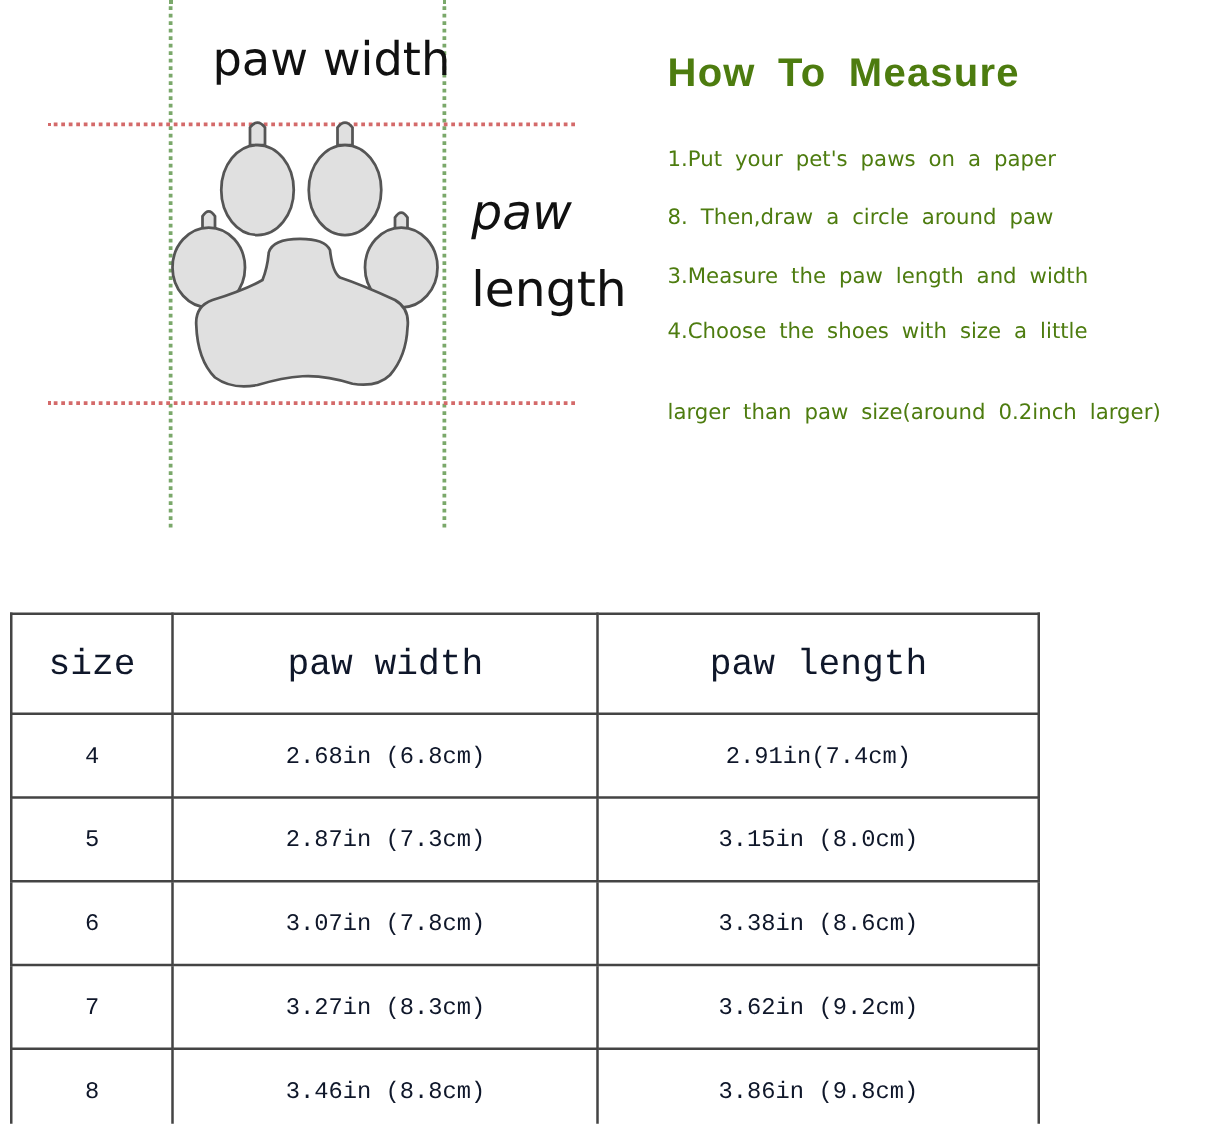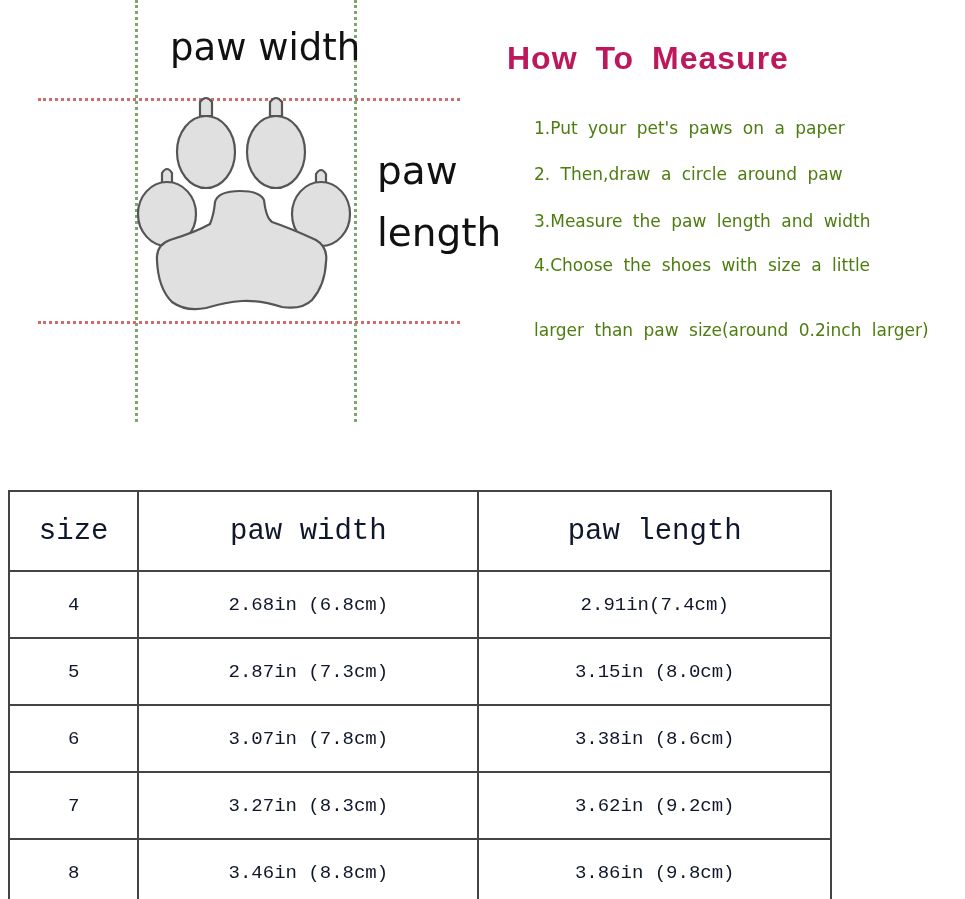--- a/index.html
+++ b/index.html
@@ -1,39 +1,39 @@
 <!DOCTYPE html>
 <html><head>
 <meta charset="utf-8">
 <style>
   html, body { margin:0; padding:0; background:#ffffff; }
   body { width:965px; height:899px; position:relative; overflow:hidden; font-family:"DejaVu Sans", sans-serif; color:#111; }
   .guide-v { position:absolute; width:0; border-left:3px dotted #7aa86a; }
   .guide-h { position:absolute; height:0; border-top:3px dotted #d46a6a; }
   .label-sans { position:absolute; font-family:"DejaVu Sans", sans-serif; color:#111; white-space:nowrap; }
   #paw-svg { position:absolute; left:130px; top:90px; }
-  .howto-title { position:absolute; left:507px; top:40px; font-family:"Liberation Sans", sans-serif; font-size:32px; font-weight:bold; color:#be185d; letter-spacing:1px; word-spacing:8px; white-space:nowrap; }
+  .howto-title { position:absolute; left:534px; top:40px; font-family:"Liberation Sans", sans-serif; font-size:32px; font-weight:bold; color:#4d7c0f; letter-spacing:1px; word-spacing:8px; white-space:nowrap; }
   .step { position:absolute; left:534px; font-family:"DejaVu Sans", sans-serif; font-size:17px; color:#4d7c0f; word-spacing:5px; white-space:nowrap; }
   table.size-table { position:absolute; left:8px; top:478px; width:824px; border-collapse:collapse; font-family:"DejaVu Serif", serif; color:#0f172a;margin-top:12px; }
   table.size-table td, table.size-table th { border:2px solid #444; text-align:center; font-weight:normal; padding:0; }
   table.size-table th { height:78px; font-size:29px; font-family:"Liberation Mono", monospace; }
   table.size-table td { height:65px; font-size:19px; font-family:"Liberation Mono", monospace; }
   col.c1 { width:144px; } col.c2 { width:404px; } col.c3 { width:404px; }
 </style>
 </head>
 <body>
 
 <div>
   <div class="guide-v" style="left:135px; top:0; height:422px;"></div>
   <div class="guide-v" style="left:354px; top:0; height:422px;"></div>
   <div class="guide-h" style="left:38px; top:98px; width:422px;"></div>
   <div class="guide-h" style="left:38px; top:321px; width:422px;"></div>
 
   <div class="label-sans" style="left:170px; top:26px; font-size:37px;">paw width</div>
-  <div class="label-sans" style="left:377px; top:148px; font-size:39px;">paw</div>
+  <div class="label-sans" style="left:377px; top:148px; font-size:39px;font-style:italic;">paw</div>
   <div class="label-sans" style="left:377px; top:210px; font-size:39px;">length</div>
 
   <svg id="paw-svg" width="230" height="232" viewBox="0 0 230 232">
     <g fill="#e0e0e0" stroke="#555555" stroke-width="2.2">
 
       <path d="M70 26 L70 12 Q76 4 82 12 L82 26 Z"></path>
       <path d="M140 26 L140 12 Q146 4 152 12 L152 26 Z"></path>
       <path d="M32 95 L32 83 Q37 75 42 83 L42 95 Z"></path>
       <path d="M186 95 L186 84 Q191 76 196 84 L196 95 Z"></path>
 
@@ -43,21 +43,21 @@
       <ellipse cx="191" cy="124" rx="29" ry="32"></ellipse>
 
       <path d="M85 112 Q88 101 110 101 Q130 101 134 110 Q136 128 142 132 Q160 138 186 150 Q198 157 196 172 Q195 195 182 210 Q172 220 152 217 Q130 210 112 211 Q96 212 76 218 Q56 222 42 212 Q28 198 27 170 Q26 155 40 150 Q66 142 80 134 Q84 124 85 112 Z"></path>
     </g>
   </svg>
 </div>
 
 <div>
   <div class="howto-title">How To Measure</div>
   <div class="step" style="top:118px;">1.Put your pet's paws on a paper</div>
-  <div class="step" style="top:164px;">2. Then,draw a circle around paw</div>
+  <div class="step" style="top:164px;">8. Then,draw a circle around paw</div>
   <div class="step" style="top:211px;">3.Measure the paw length and width</div>
   <div class="step" style="top:255px;">4.Choose the shoes with size a little</div>
   <div class="step" style="top:320px;">larger than paw size(around 0.2inch larger)</div>
 </div>
 
 <table class="size-table">
   <colgroup>
       <col class="c1">
       <col class="c2">
       <col class="c3">

